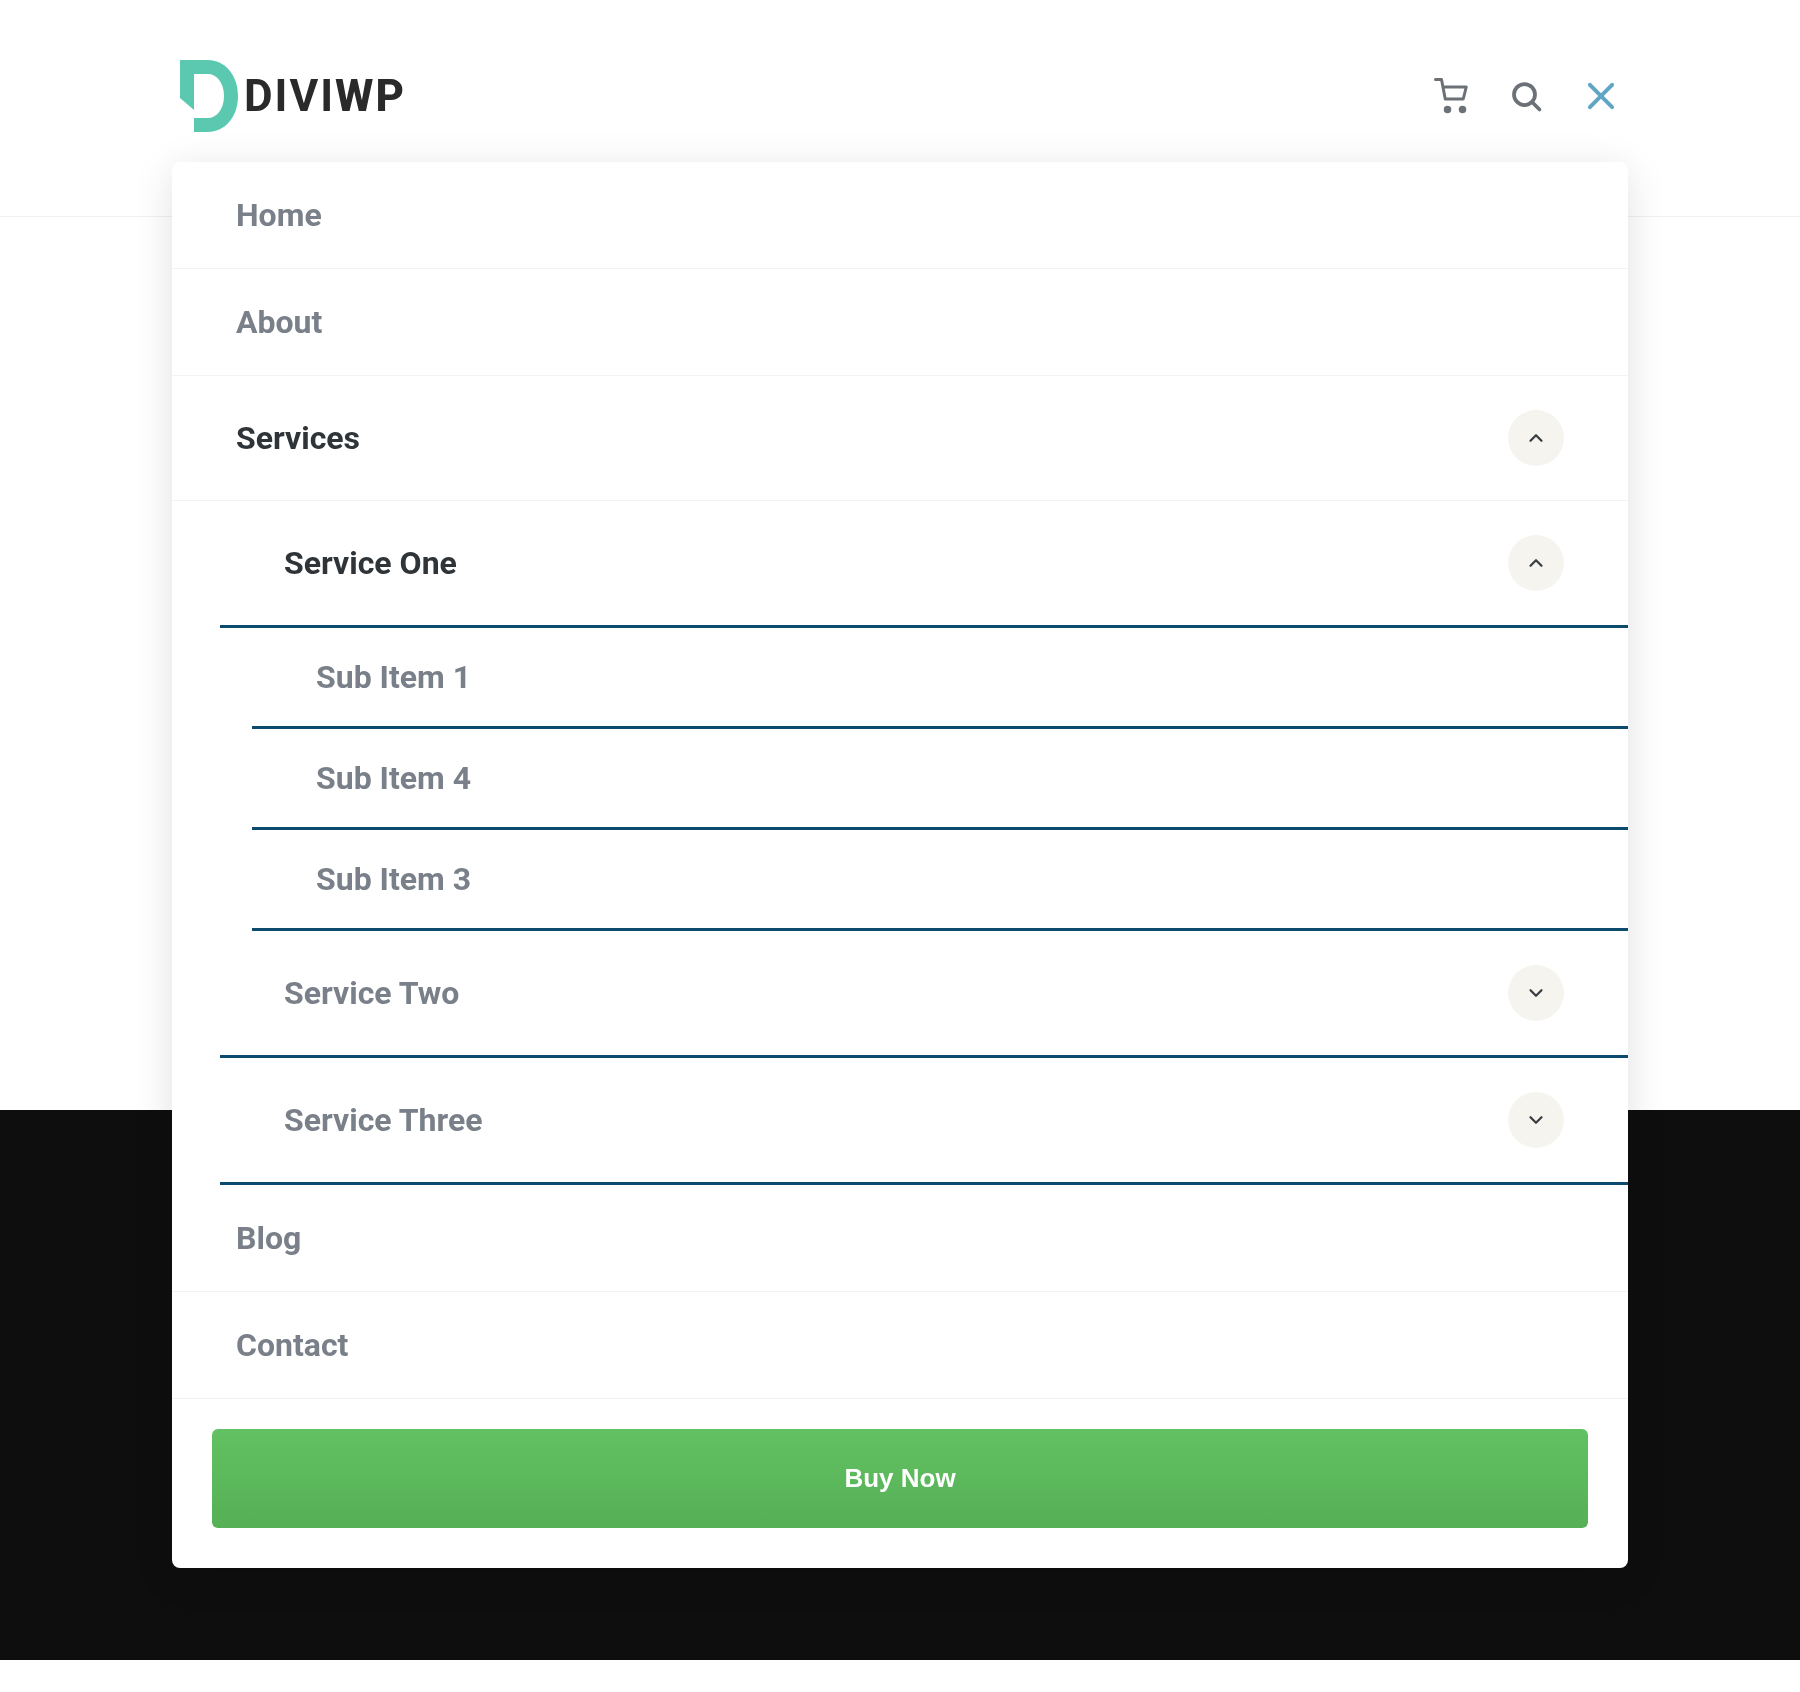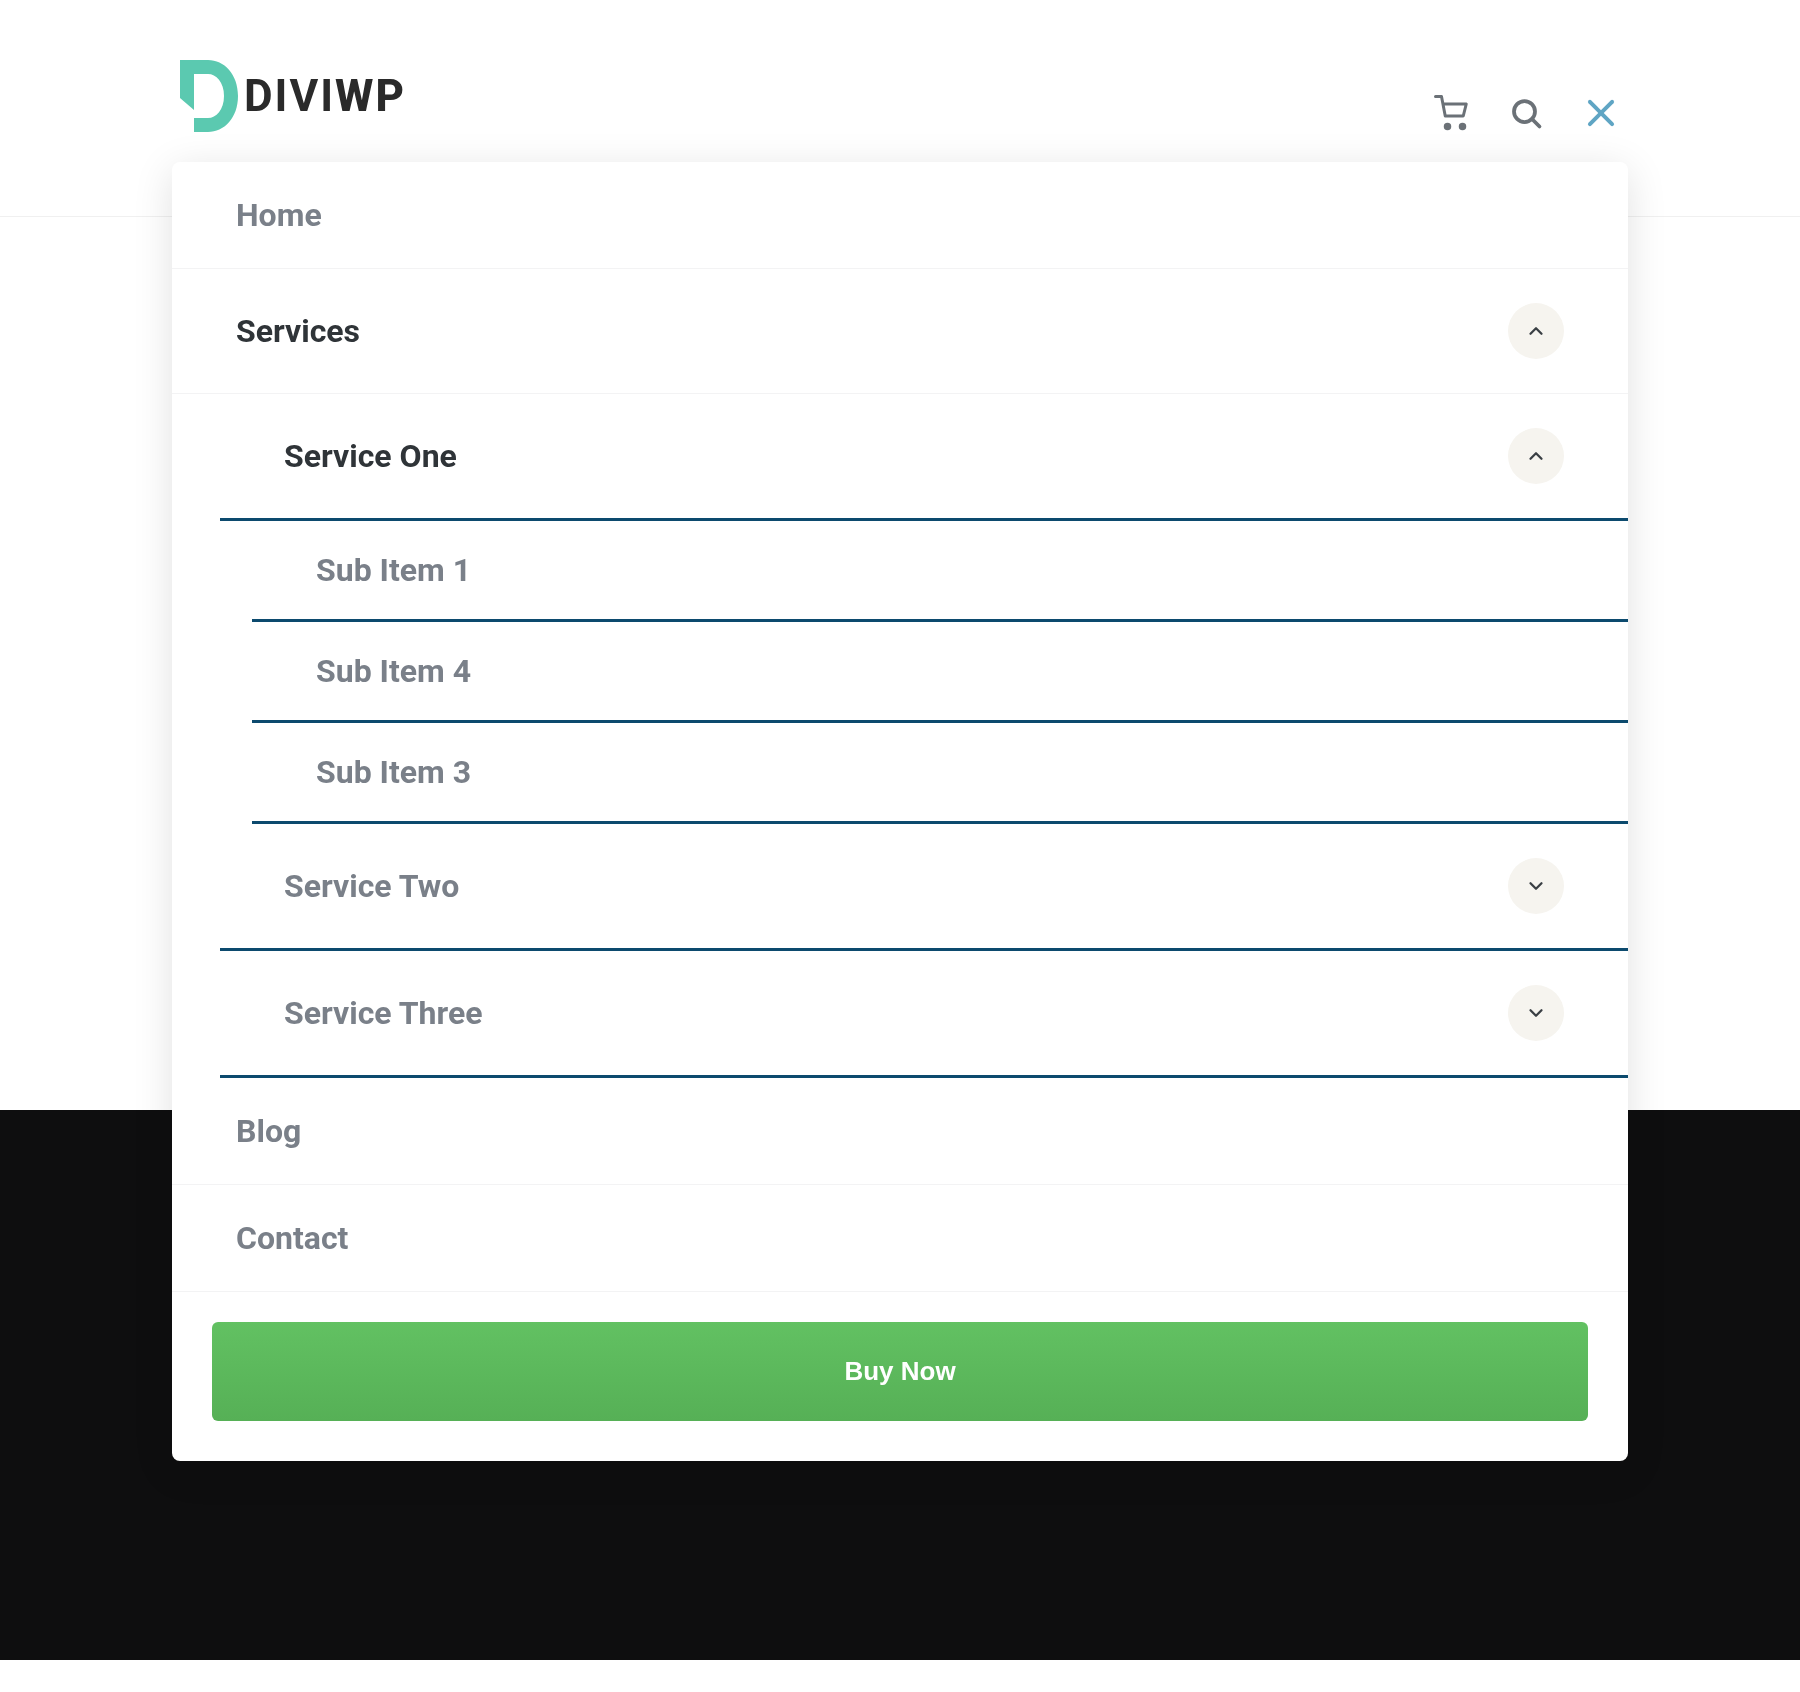--- a/index.html
+++ b/index.html
@@ -29,21 +29,21 @@
       right: 0;
       height: 550px;
       background: #0e0e0f;
     }
     
     .header {
       position: relative;
       width: 100%;
       padding: 60px 180px 30px 180px;
       display: flex;
-      align-items: flex-end;
+      align-items: center;
       justify-content: space-between;
       background: #ffffff;
       z-index: 5;
     }
     
     .logo {
       display: flex;
       align-items: center;
       gap: 6px;
     }
@@ -227,20 +227,23 @@
     </div>
   </div>
 
   <div class="menu-panel">
     <div class="menu-list">
 
       <div class="menu-item">
         <span class="menu-item-label">Home</span>
       </div>
 
+      <div class="menu-item">
+        <span class="menu-item-label">About</span>
+      </div>
 
       <div class="menu-item dark">
         <span class="menu-item-label">Services</span>
         <div class="expand-btn">
           <svg viewBox="0 0 24 24" fill="none" stroke="#3a3f44" stroke-width="2.5">
             <polyline points="6 15 12 9 18 15" stroke-linecap="round" stroke-linejoin="round"></polyline>
           </svg>
         </div>
       </div>
 

